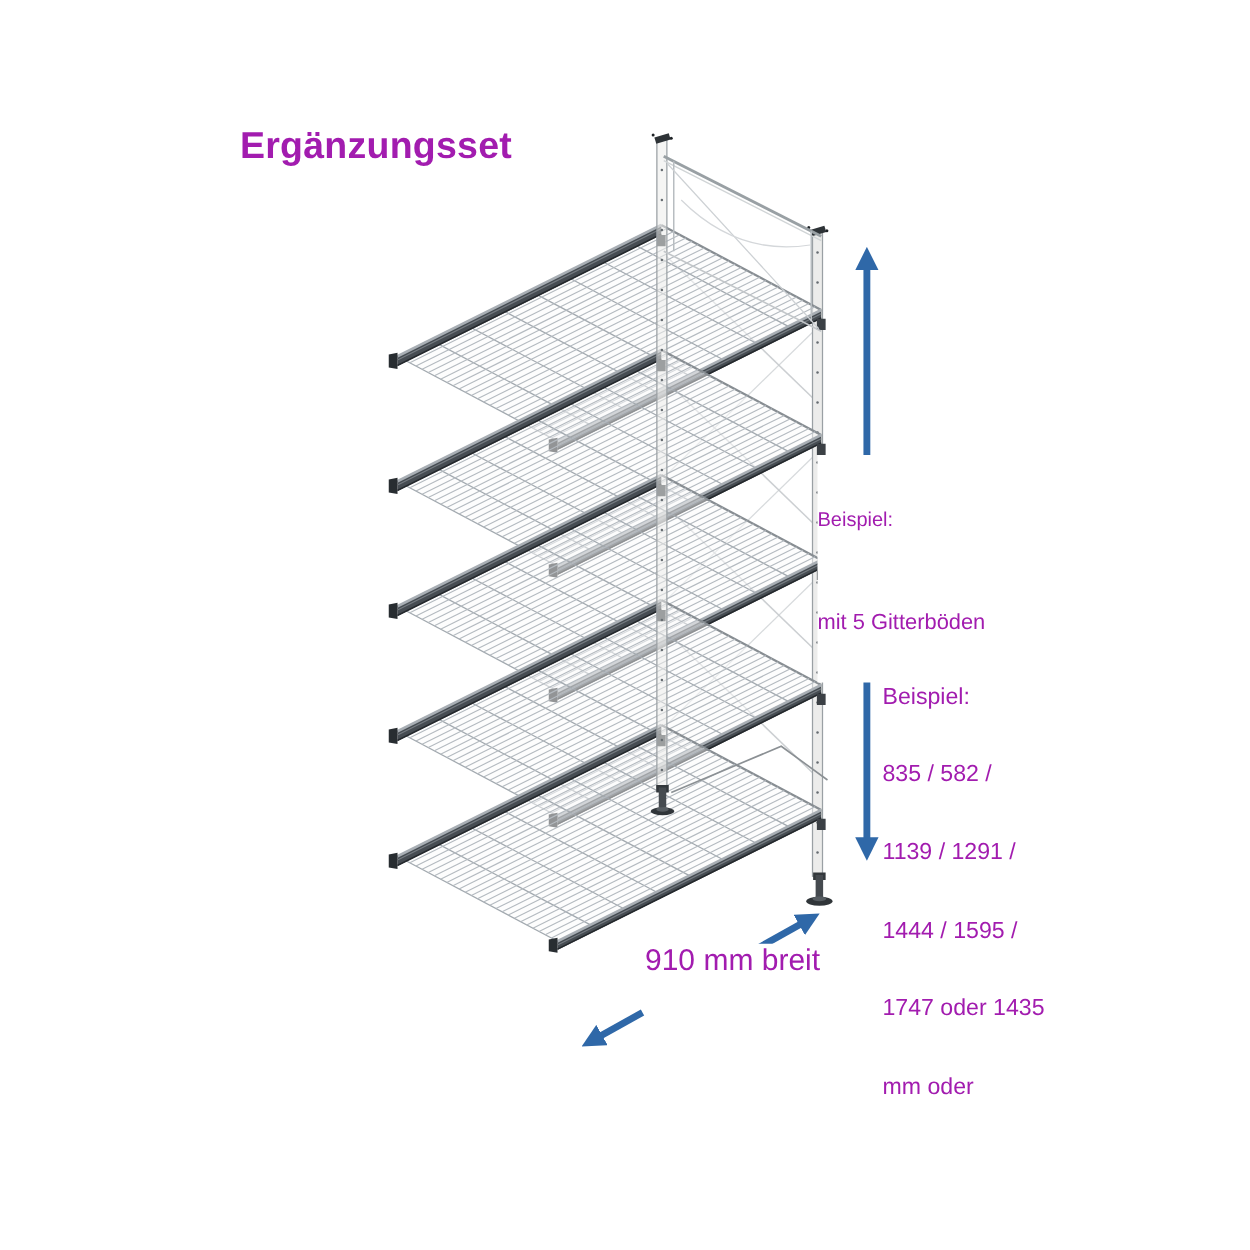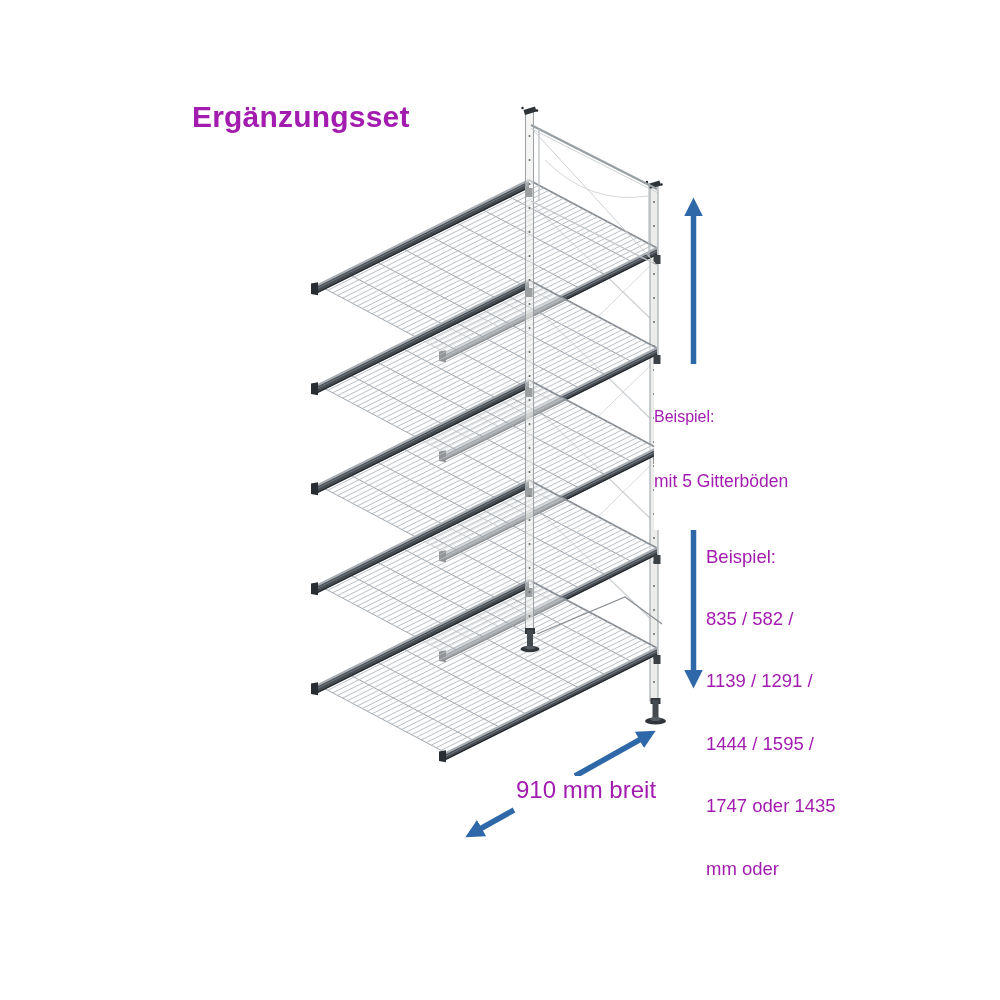--- a/index.html
+++ b/index.html
@@ -6,23 +6,23 @@
   .canvas{
     position:relative;width:1000px;height:1000px;background:#ffffff;overflow:hidden;
     font-family:"Liberation Sans","DejaVu Sans",sans-serif;color:#15151d;
   }
   .canvas svg{position:absolute;left:0;top:0;}
   .txt{position:absolute;white-space:pre;}
   .title{left:192px;top:100px;font-size:30px;font-weight:bold;letter-spacing:0.2px;}
   .subtitle{left:193px;top:142px;font-size:24px;}
   .beispiel{left:654px;top:364px;background:#ffffff;padding:2px 6px 2px 0;}
   .bs-big{font-size:16px;line-height:29px;}
-  .bs-small{font-size:17.5px;line-height:21px;margin-top:4px;}
+  .bs-small{font-size:17.5px;line-height:21px;margin-top:20px;}
   .varianten{left:706px;top:505px;font-size:18.5px;line-height:20.8px;}
-  .breit{left:513px;top:776px;font-size:24px;background:#ffffff;padding:0 3px;}
+  .breit{left:513px;top:755px;font-size:24px;background:#ffffff;padding:0 3px;}
 </style>
 </head>
 <body>
 
 <div class="canvas" style="color: #a21caf;">
 
   <svg id="rack-svg" width="1000" height="1000" viewBox="0 0 1000 1000">
     <defs>
       <marker id="ah" viewBox="0 0 10 10" refX="6.5" refY="5" markerWidth="3.4" markerHeight="3.4" orient="auto">
         <path d="M0,0 L10,5 L0,10 Z" fill="#2f68a8"></path>

